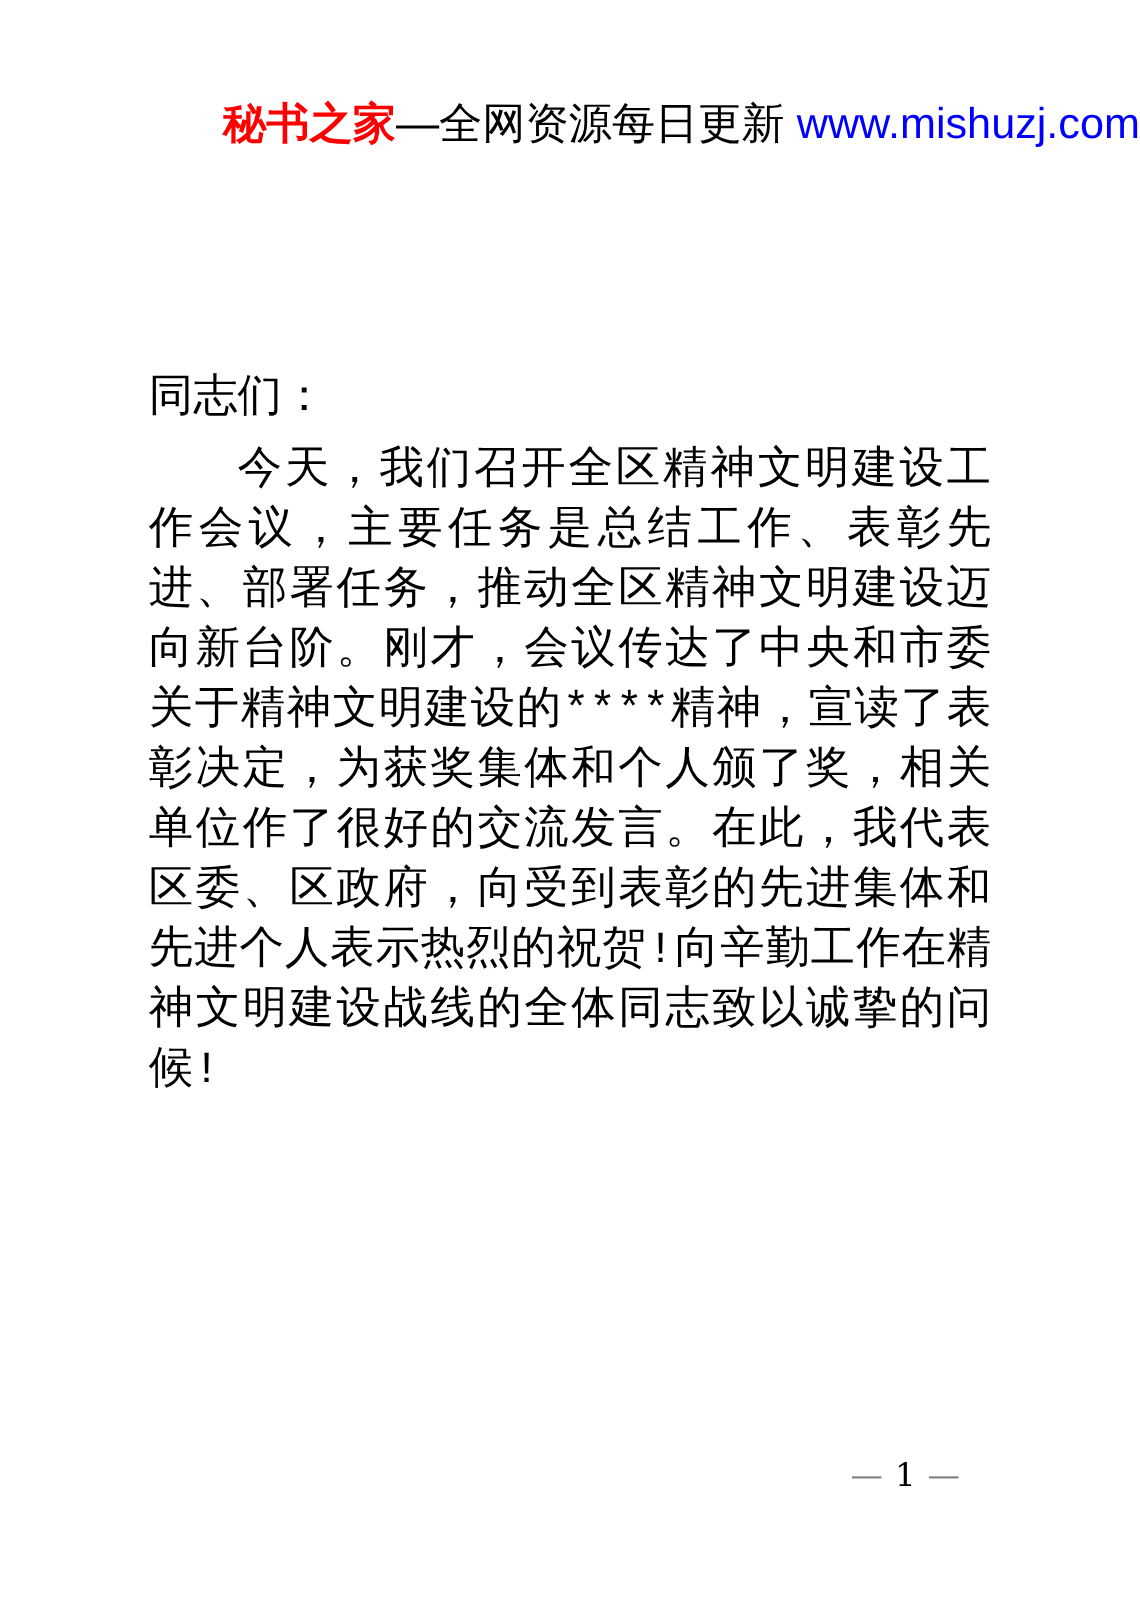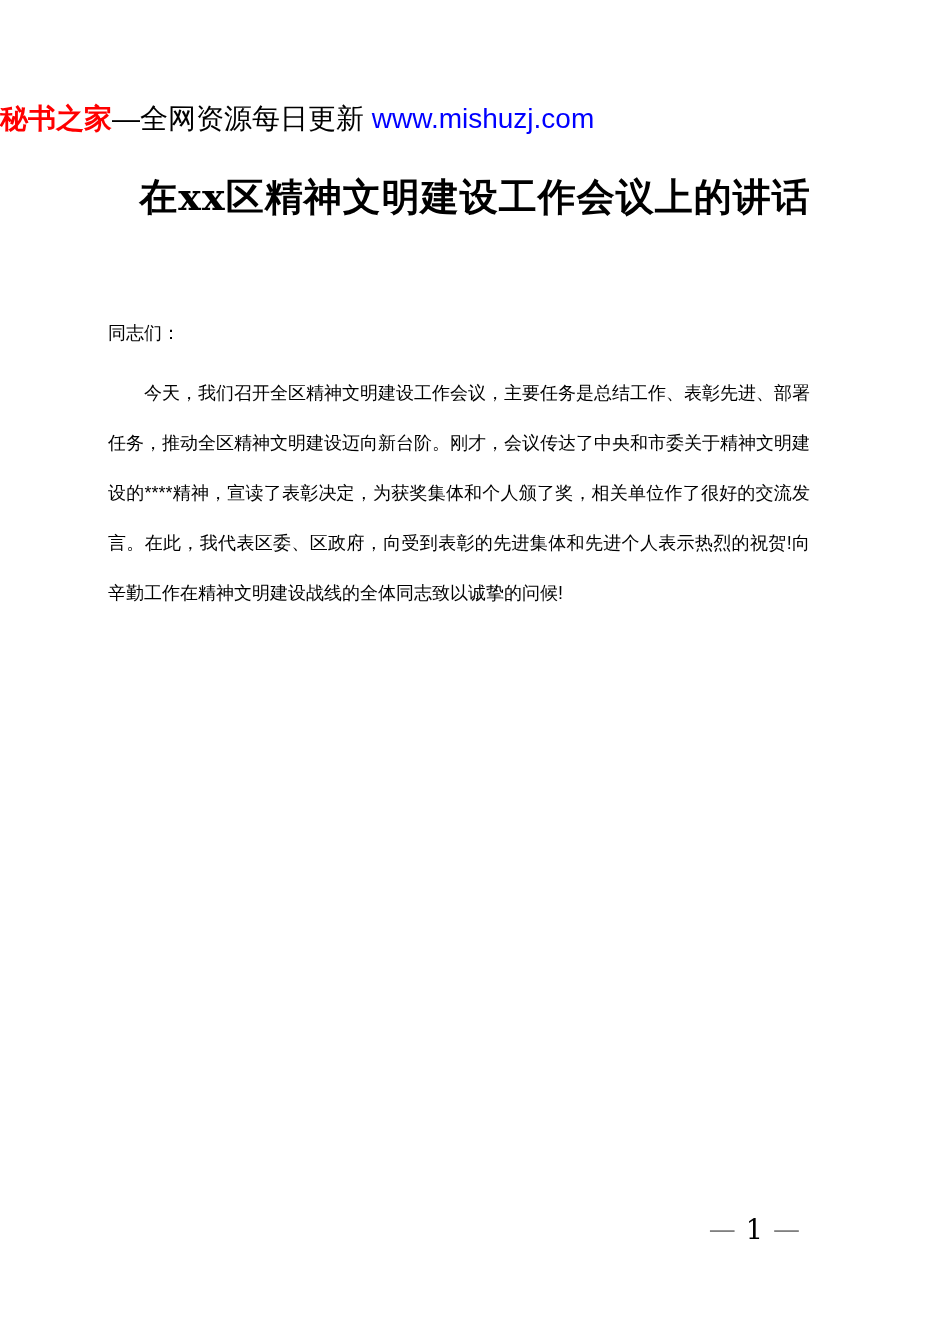--- a/index.html
+++ b/index.html
@@ -10,23 +10,23 @@
     color: #000000;
     overflow: hidden;
   }
   .page {
     position: relative;
     width: 950px; height: 1344px;
     background: #ffffff;
   }
   .header {
     position: absolute;
-    top: 100px; left: 0; width: 100%;
-    text-align: left;
-    font-size: 28px;
+    top: 84px; left: 0; width: 100%;
+    text-align: right;
+    font-size: 36px;
     line-height: 38px;
     white-space: nowrap;
   }
   .header .brand {
     font-weight: bold;
     color: #ff0000;
   }
   .header .tagline {
     color: #000000;
     white-space: pre;
@@ -40,26 +40,26 @@
     position: absolute;
     top: 172px; left: 0; width: 100%;
     text-align: center;
     font-size: 38px;
     font-weight: bold;
     letter-spacing: 1px;
     font-family: "DejaVu Serif", "Liberation Sans", sans-serif;
   }
   .doc-body {
     position: absolute;
-    top: 308px; left: 108px;
+    top: 308px; left: 124px;
     width: 702px;
-    font-size: 18px;
+    font-size: 37px;
     line-height: 50px;
     text-align: justify;
-    font-family: Liberation Sans, sans-serif;
+    font-family: Liberation Mono, monospace;
   }
   .salutation {
     margin-bottom: 10px;
     text-align: left;
   }
   .para {
     text-indent: 2em;
     margin-bottom: 18px;
   }
   .footer {
@@ -73,21 +73,20 @@
   .footer .dash { color: #808080; }
   .footer .num { color: #000000; margin: 0 10px; }
 </style>
 </head>
 <body>
 
 <div class="page">
 
   <div class="header"><span class="brand">秘书之家</span><span class="tagline">—全网资源每日更新 </span><a href="#" class="url">www.mishuzj.com</a></div>
 
-  <h1 class="doc-title">在xx区精神文明建设工作会议上的讲话</h1>
 
   <div class="doc-body">
     <p class="salutation">同志们：</p>
     <p class="para">今天，我们召开全区精神文明建设工作会议，主要任务是总结工作、表彰先进、部署任务，推动全区精神文明建设迈向新台阶。刚才，会议传达了中央和市委关于精神文明建设的****精神，宣读了表彰决定，为获奖集体和个人颁了奖，相关单位作了很好的交流发言。在此，我代表区委、区政府，向受到表彰的先进集体和先进个人表示热烈的祝贺!向辛勤工作在精神文明建设战线的全体同志致以诚挚的问候!</p>
   </div>
 
   <div class="footer"><span class="dash">—</span><span class="num">1</span><span class="dash">—</span></div>
 
 </div>
 

